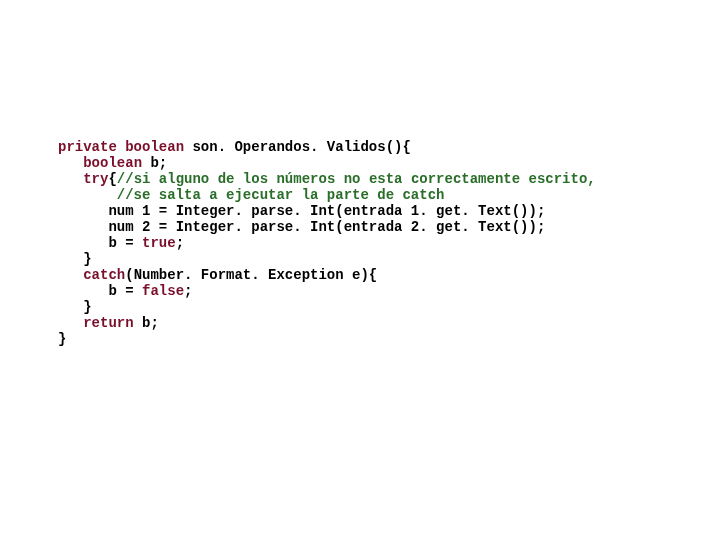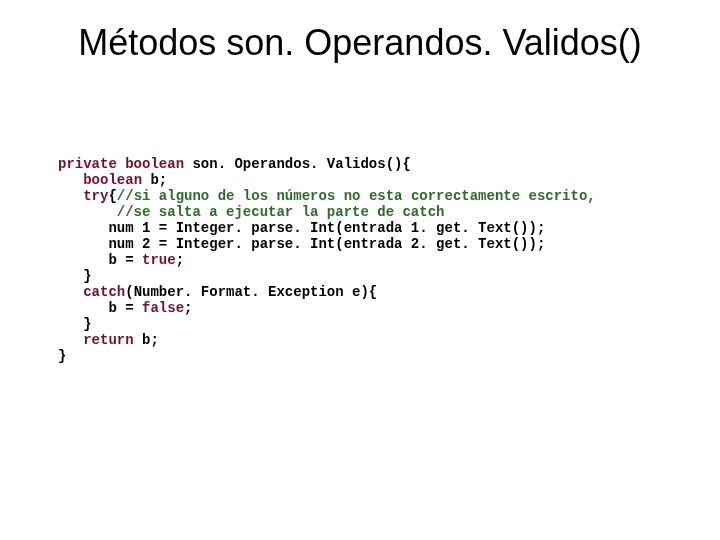--- a/index.html
+++ b/index.html
@@ -23,39 +23,38 @@
     left: 0;
     right: 0;
     text-align: center;
     font-size: 36px;
     font-weight: 400;
     color: #000;
     letter-spacing: 0px;
   }
   .code {
     position: absolute;
-    top: 156px;
+    top: 139px;
     left: 58px;
     right: 20px;
     font-family: "Courier New", Courier, monospace;
     font-size: 14px;
     line-height: 16px;
     color: #000;
     white-space: pre;
     font-weight: bold;
   }
   .code .kw { color: #7a0f2b; } 
   .code .cm { color: #2a6e2a; } 
 </style>
 </head>
 <body>
 
 <div class="slide">
 
-  <div class="title">Métodos son. Operandos. Validos()</div>
 
   <div class="code"><span class="kw">private</span> <span class="kw">boolean</span><span> son. Operandos. Validos(){</span>
    <span class="kw">boolean</span><span> b;</span>
    <span class="kw">try</span><span>{</span><span class="cm">//si alguno de los números no esta correctamente escrito,</span>
        <span class="cm">//se salta a ejecutar la parte de catch</span>
       <span>num 1 = Integer. parse. Int(entrada 1. get. Text());</span>
       <span>num 2 = Integer. parse. Int(entrada 2. get. Text());</span>
       <span>b = </span><span class="kw">true</span><span>;</span>
    <span>}</span>
    <span class="kw">catch</span><span>(Number. Format. Exception e){</span>

